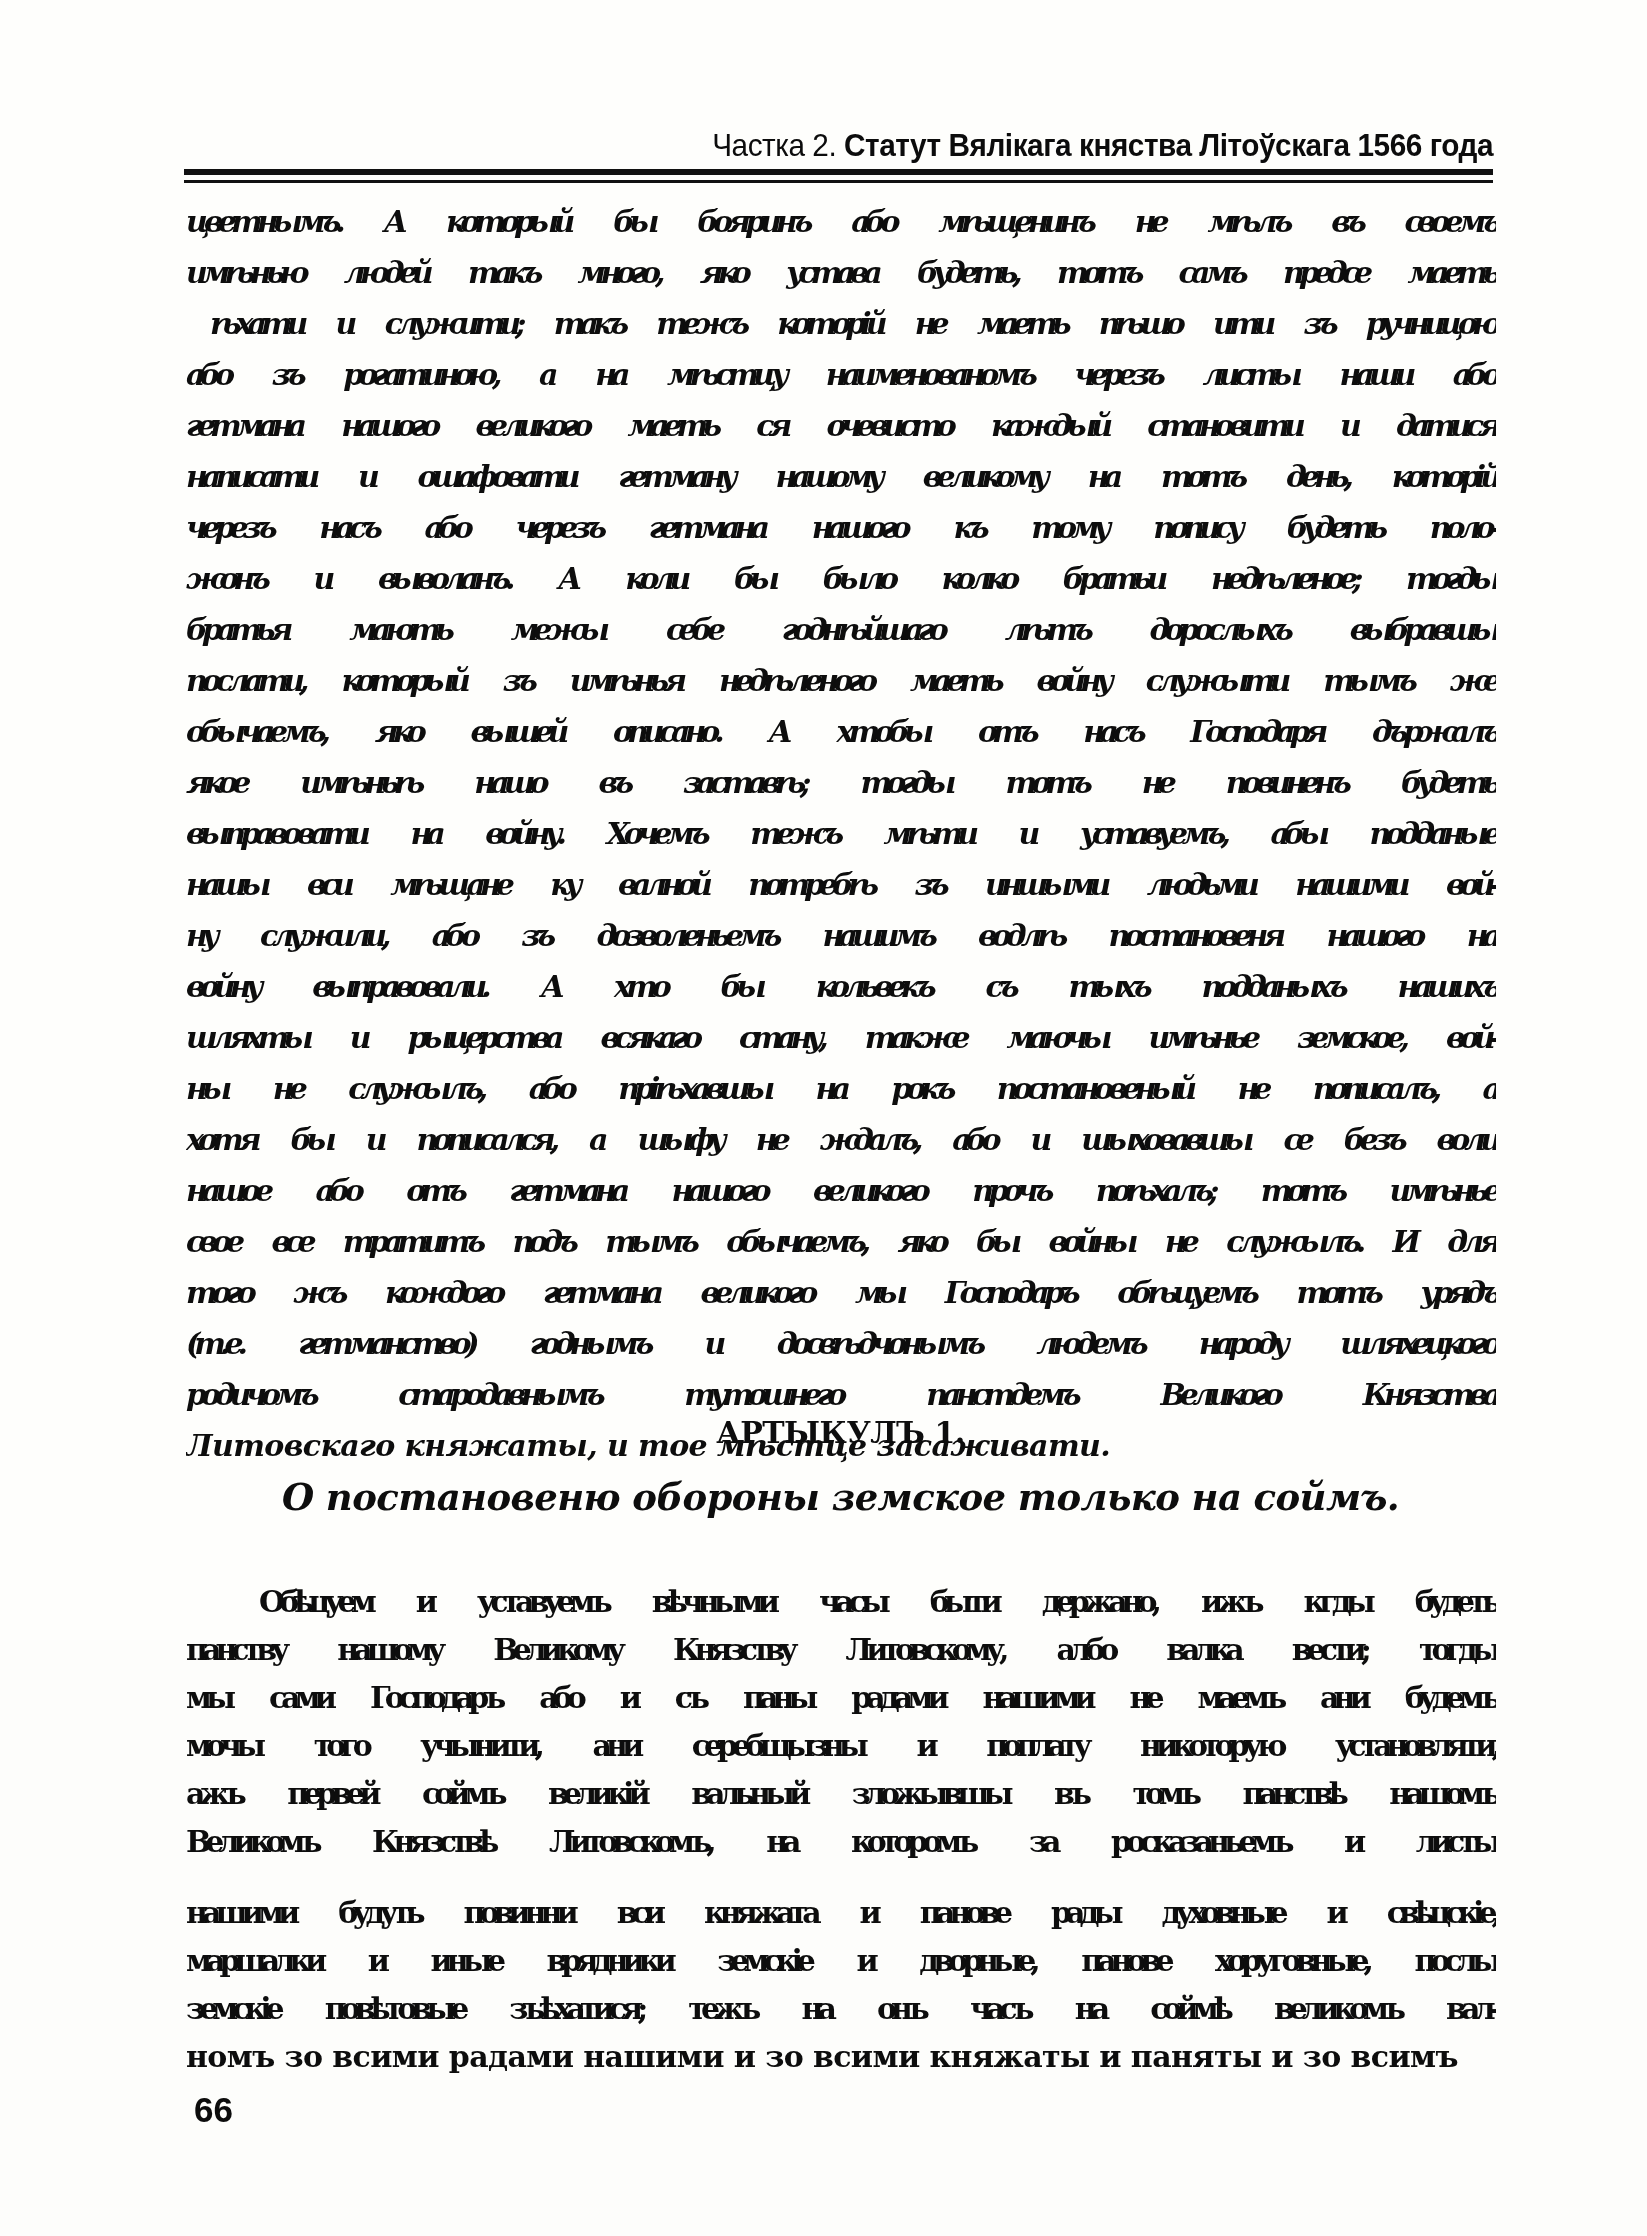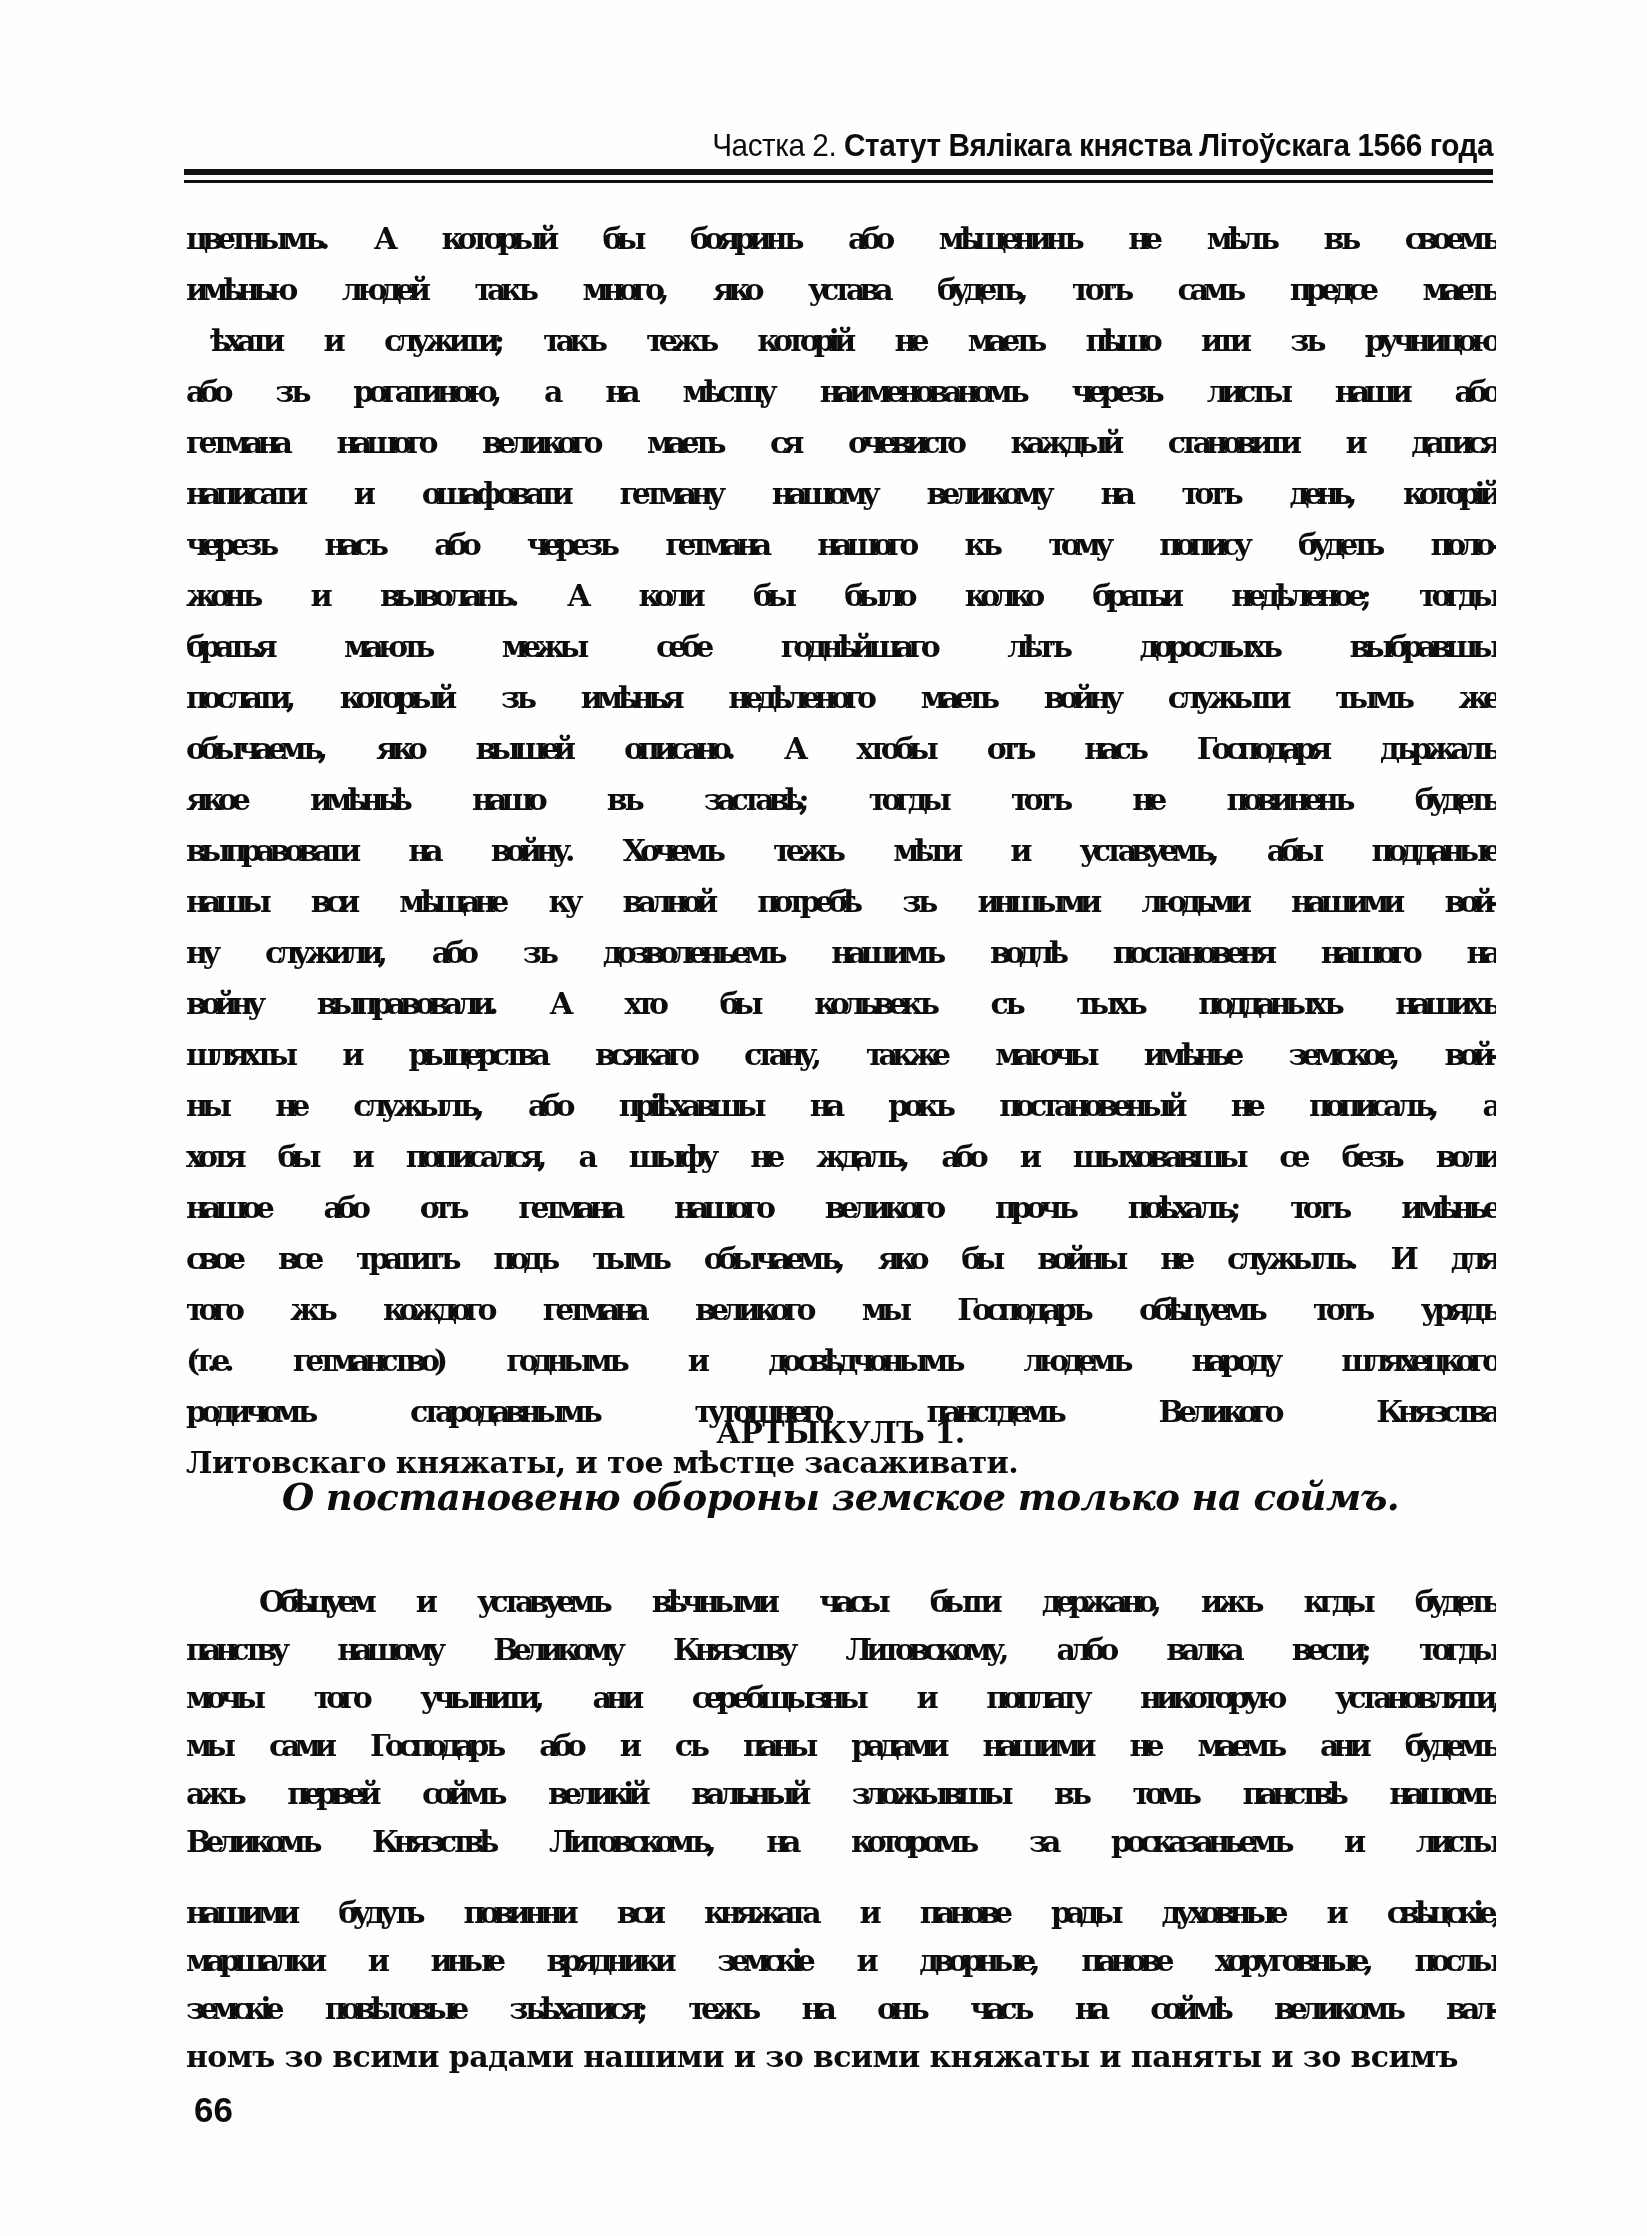--- a/index.html
+++ b/index.html
@@ -13,21 +13,21 @@
   }
   .running-head .part { font-weight: normal; }
   .running-head .title { font-weight: bold; }
   .rule-thick { position: absolute; left: 184px; width: 1309px; top: 169px; height: 6.4px; background: #111; }
   .rule-thin { position: absolute; left: 184px; width: 1309px; top: 180px; height: 2.8px; background: #111; }
   .body-text {
     position: absolute; left: 186px; width: 1310px;
     font-family: "DejaVu Serif", serif; font-weight: bold; color: #0d0d0d;
     font-size: 30px; letter-spacing: -0.6px;
   }
-  .p1 { top: 213px; }
+  .p1 { top: 196px; font-style: italic; }
   .p2 { top: 1578px; }
   .ln {
     display: block; height: 51px; line-height: 51px;
     text-align: justify; text-align-last: justify; white-space: nowrap;
     overflow: visible;
   }
   .p2 .ln { height: 48px; line-height: 48px; }
   .ln.last { text-align-last: left; }
   .ln.indent { padding-left: 73px; }
   .article-heading {
@@ -87,22 +87,22 @@
       <div class="ln" style="white-space: normal; height: 51px; letter-spacing: -6px; overflow: hidden;">родичомъ стародавнымъ тутошнего панстдемъ Великого Князства</div>
       <div class="ln last" style="white-space: normal; height: 51px; overflow: hidden;">Литовскаго княжаты, и тое мѣстце засаживати.</div>
     </div>
 
   <div class="article-heading">АРТЫКУЛЪ 1.</div>
   <div class="article-subtitle">О постановеню обороны земское только на соймъ.</div>
 
   <div class="body-text p2" id="para2">
       <div class="ln indent" style="white-space: normal; height: 48px; letter-spacing: -6px; overflow: hidden;">Обѣцуем и уставуемъ вѣчными часы быти держано, ижъ кгды будеть</div>
       <div class="ln" style="white-space: normal; height: 48px; letter-spacing: -6px; overflow: hidden;">панству нашому Великому Князству Литовскому, албо валка вести; тогды</div>
+      <div class="ln" style="white-space: normal; height: 48px; letter-spacing: -6px; overflow: hidden;">мы сами Господаръ або и съ паны радами нашими не маемъ ани будемъ</div>
       <div class="ln" style="white-space: normal; height: 48px; letter-spacing: -6px; overflow: hidden;">мочы того учынити, ани серебщызны и поплату никоторую установляти,</div>
-      <div class="ln" style="white-space: normal; height: 48px; letter-spacing: -6px; overflow: hidden;">мы сами Господаръ або и съ паны радами нашими не маемъ ани будемъ</div>
       <div class="ln" style="white-space: normal; height: 48px; letter-spacing: -6px; overflow: hidden;">ажъ первей соймъ великiй вальный зложывшы въ томъ панствѣ нашомъ</div>
       <div class="ln" style="white-space: normal; height: 48px; letter-spacing: -6px; overflow: hidden;">Великомъ Князствѣ Литовскомъ, на которомъ за росказаньемъ и листы</div>
       <div class="ln" style="white-space: normal; height: 48px; letter-spacing: -6px; overflow: hidden; margin-top: 23px;">нашими будуть повинни вси княжата и панове рады духовные и свѣцскiе,</div>
       <div class="ln" style="white-space: normal; height: 48px; letter-spacing: -6px; overflow: hidden;">маршалки и иные врядники земскiе и дворные, панове хоруговные, послы</div>
       <div class="ln" style="white-space: normal; height: 48px; letter-spacing: -6px; overflow: hidden;">земскiе повѣтовые зъѣхатися; тежъ на онъ часъ на соймѣ великомъ вал-</div>
       <div class="ln last" style="white-space: normal; height: 48px; overflow: hidden;">номъ зо всими радами нашими и зо всими княжаты и паняты и зо всимъ</div>
     </div>
 
   <div class="page-number">66</div>
 </div>

